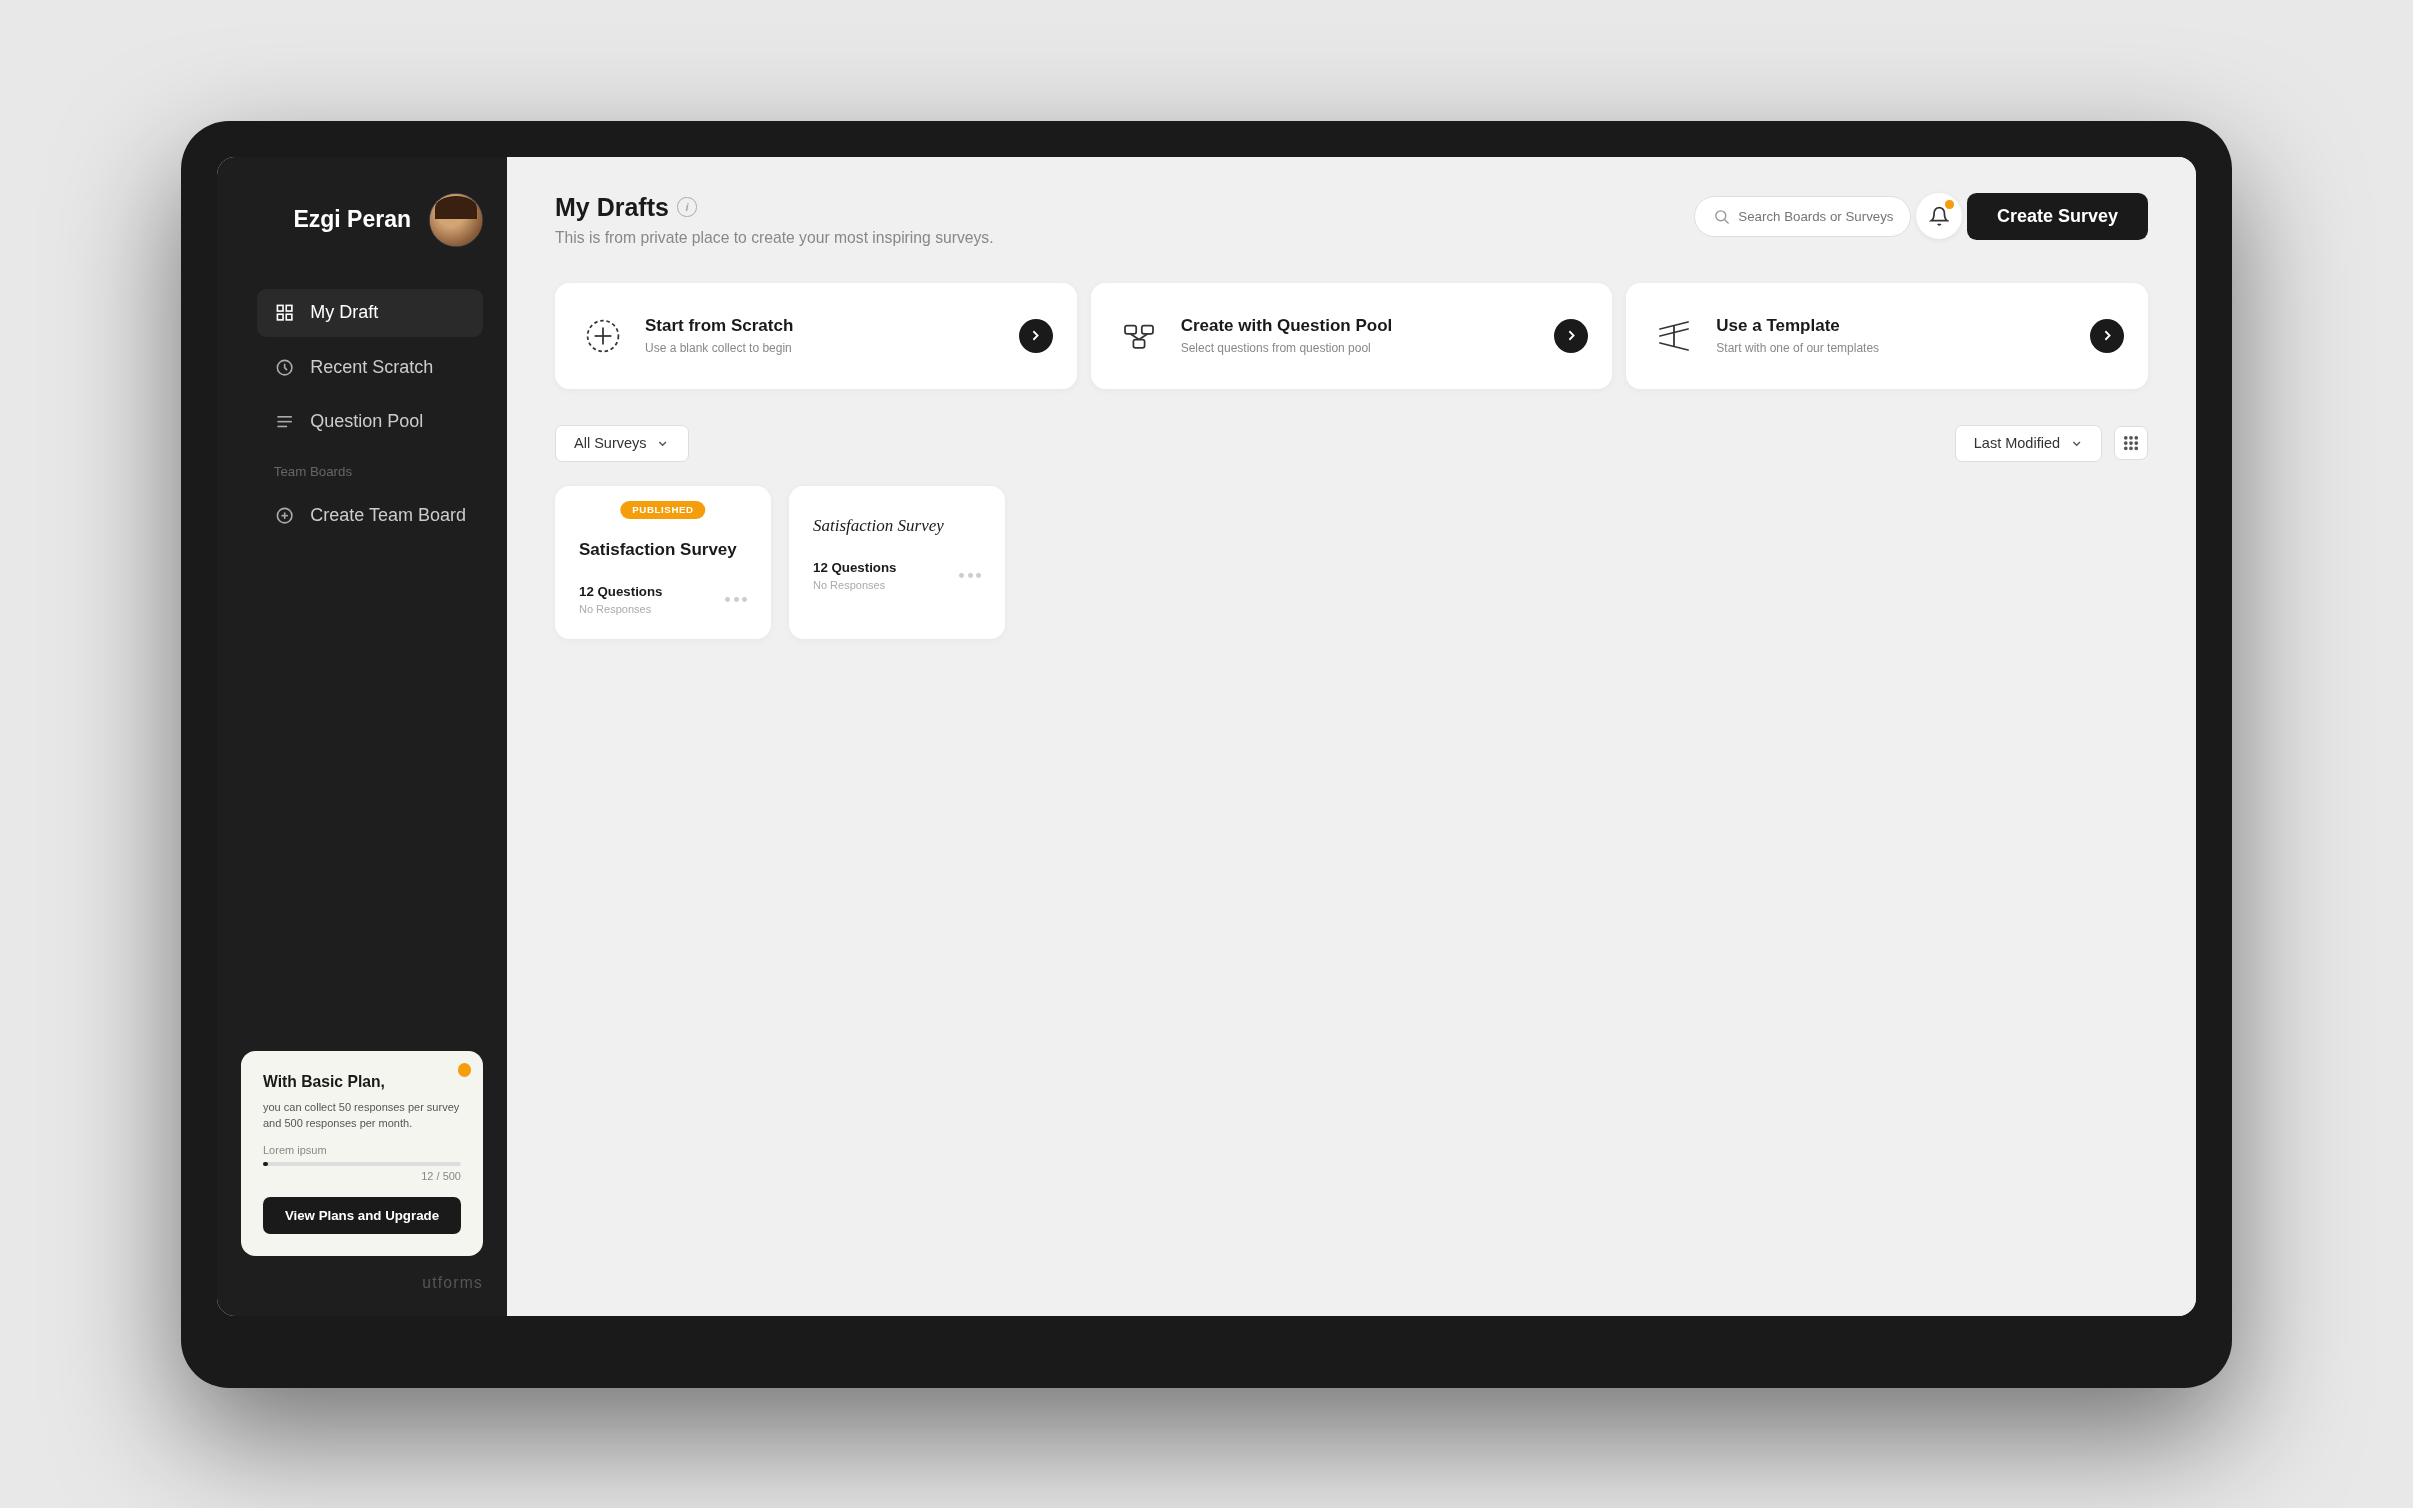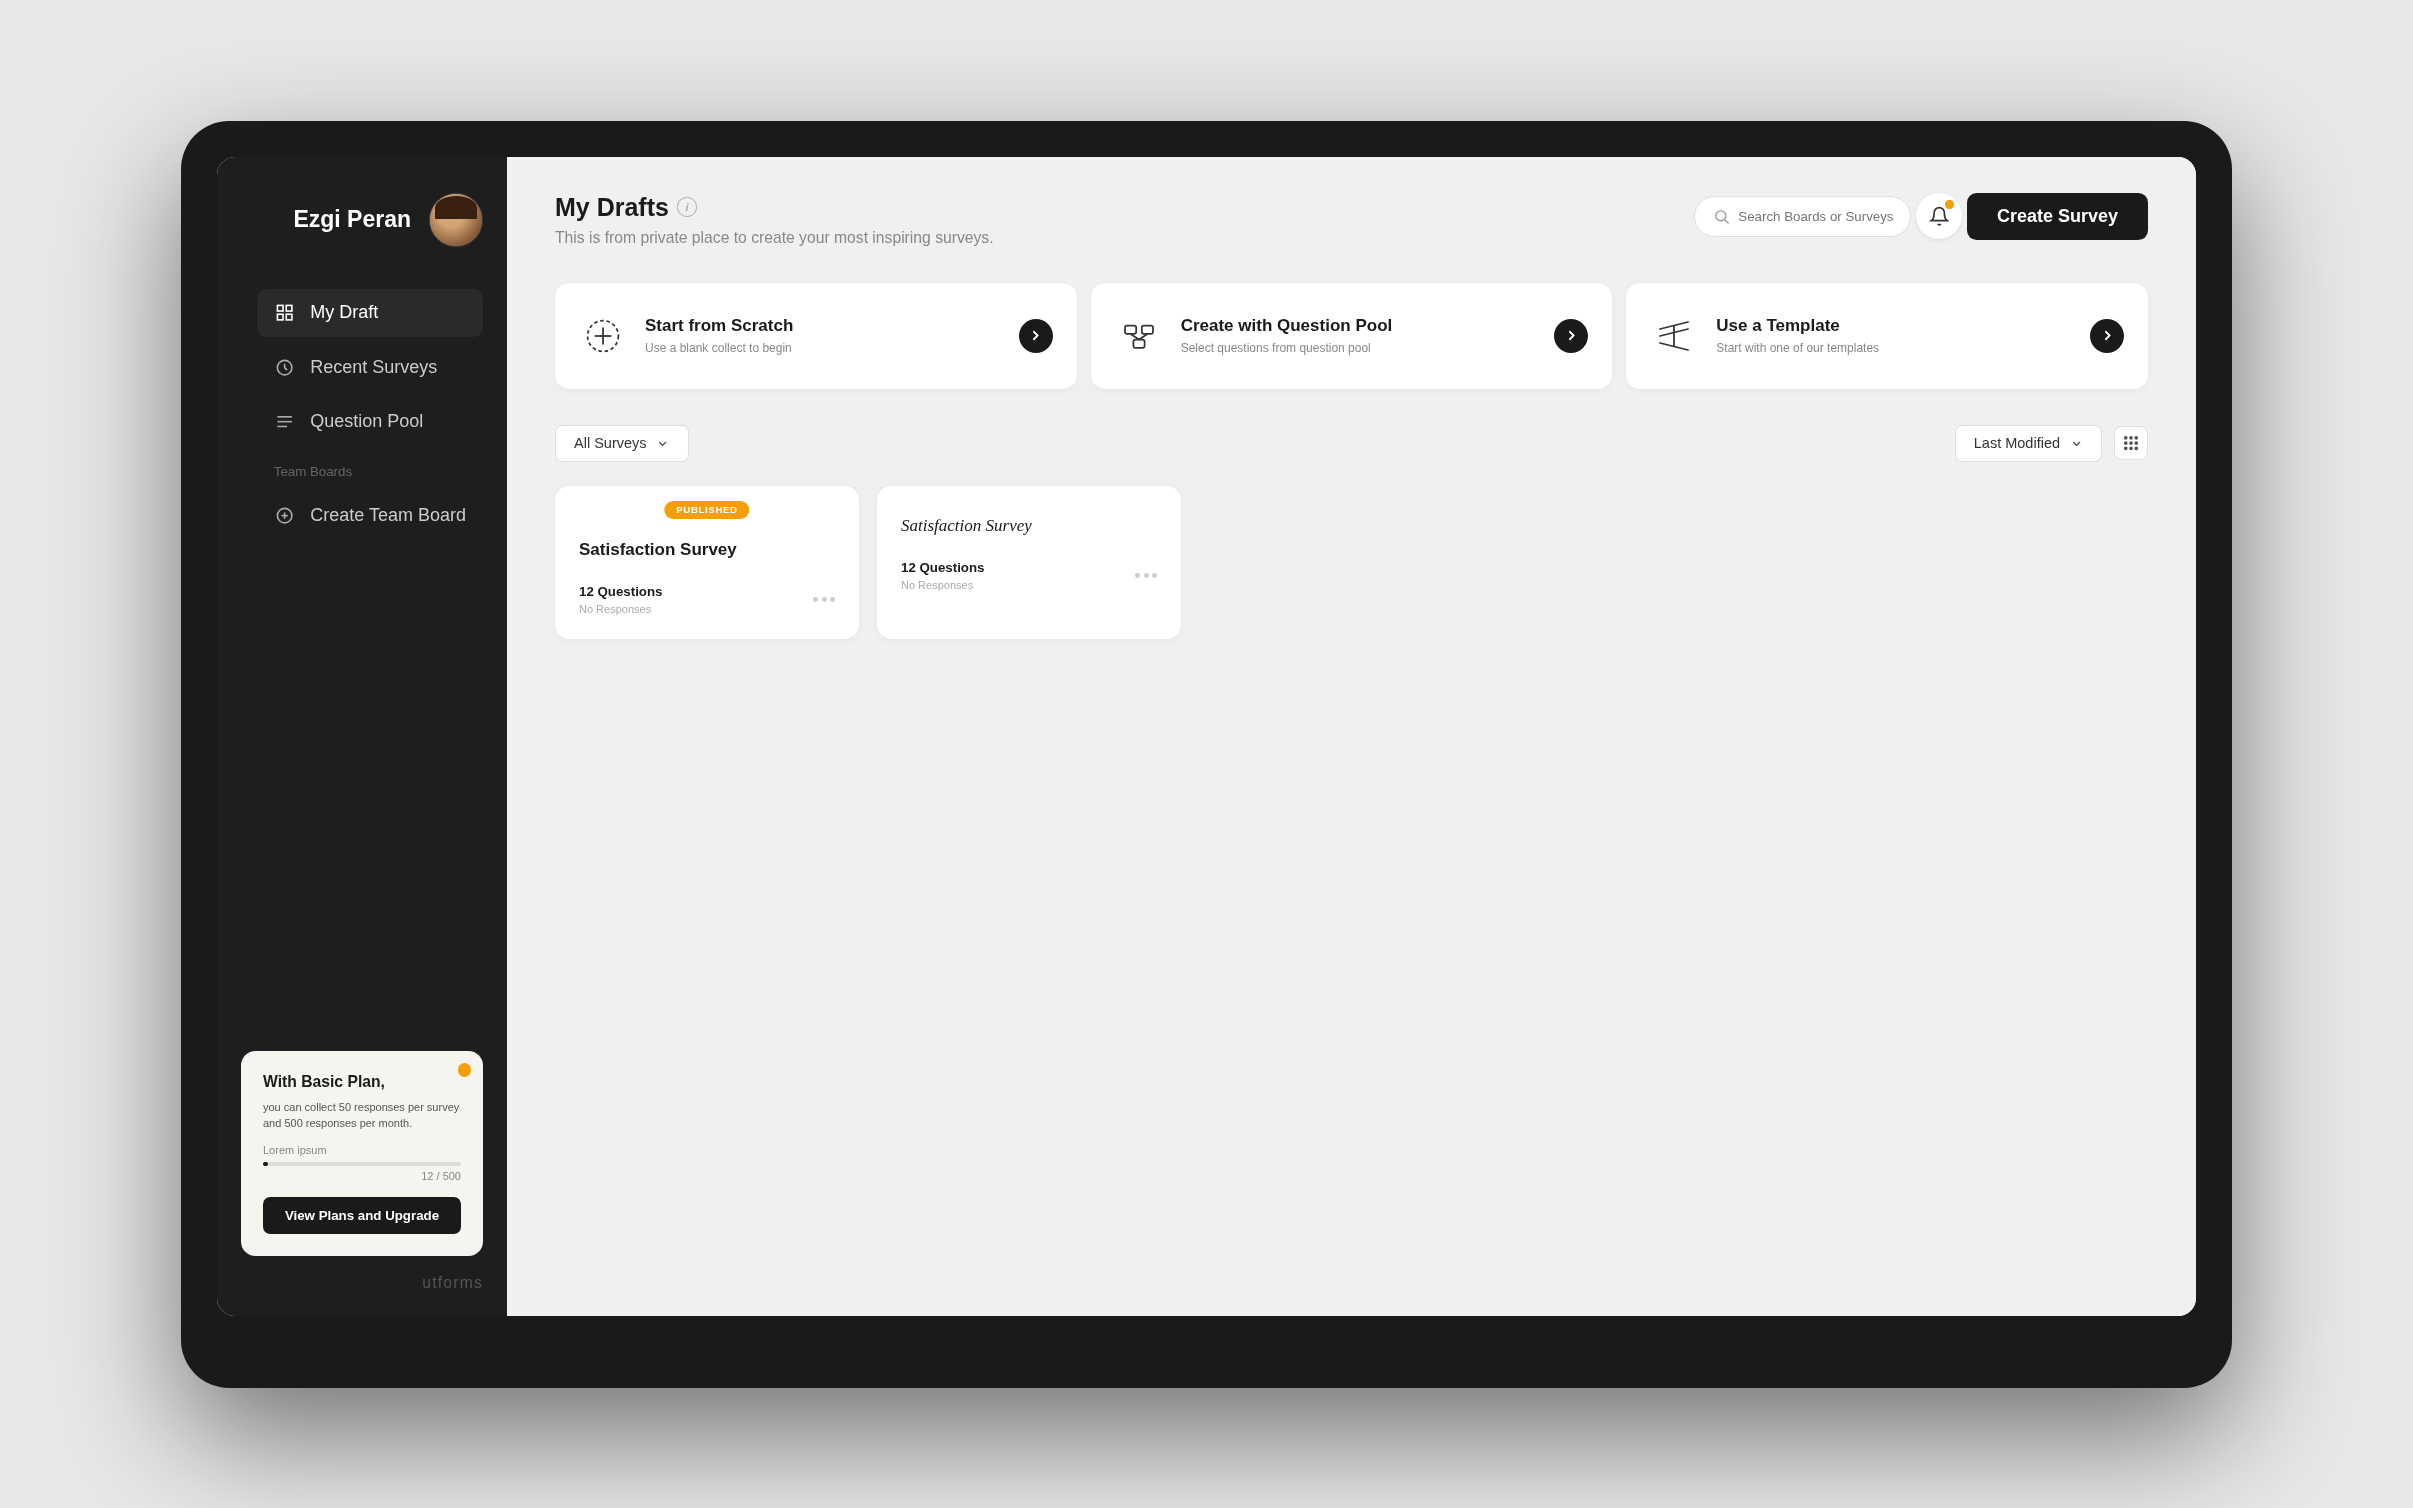--- a/index.html
+++ b/index.html
@@ -457,21 +457,21 @@
     .surveys-grid {
       display: flex;
       gap: 18px;
       flex-wrap: wrap;
     }
 
     .survey-card {
       background: #fff;
       border-radius: 14.5px;
       padding: 24px;
-      width: 304px;
+      width: 216px;
       box-shadow: 0 1.2px 7.2px rgba(0,0,0,0.04);
       position: relative;
     }
 
     .published-badge {
       position: absolute;
       top: 14.5px;
       left: 50%;
       transform: translateX(-50%);
       background: #f59e0b;
@@ -570,21 +570,21 @@
           </span>
           <span>My Draft</span>
         </div>
         <div class="nav-item">
           <span class="nav-icon">
             <svg width="19.3" height="19.3" viewBox="0 0 24 24" fill="none" stroke="currentColor" stroke-width="2">
               <circle cx="12" cy="12" r="9"></circle>
                 <polyline points="12 7 12 12 15 15"></polyline>
             </svg>
           </span>
-          <span>Recent Surveys</span>
+          <span>Recent Scratch</span>
         </div>
         <div class="nav-item">
           <span class="nav-icon">
             <svg width="19.3" height="19.3" viewBox="0 0 24 24" fill="none" stroke="currentColor" stroke-width="2">
               <line x1="3" y1="6" x2="21" y2="6"></line>
                 <line x1="3" y1="12" x2="21" y2="12"></line>
                 <line x1="3" y1="18" x2="15" y2="18"></line>
             </svg>
           </span>
           <span>Question Pool</span>

